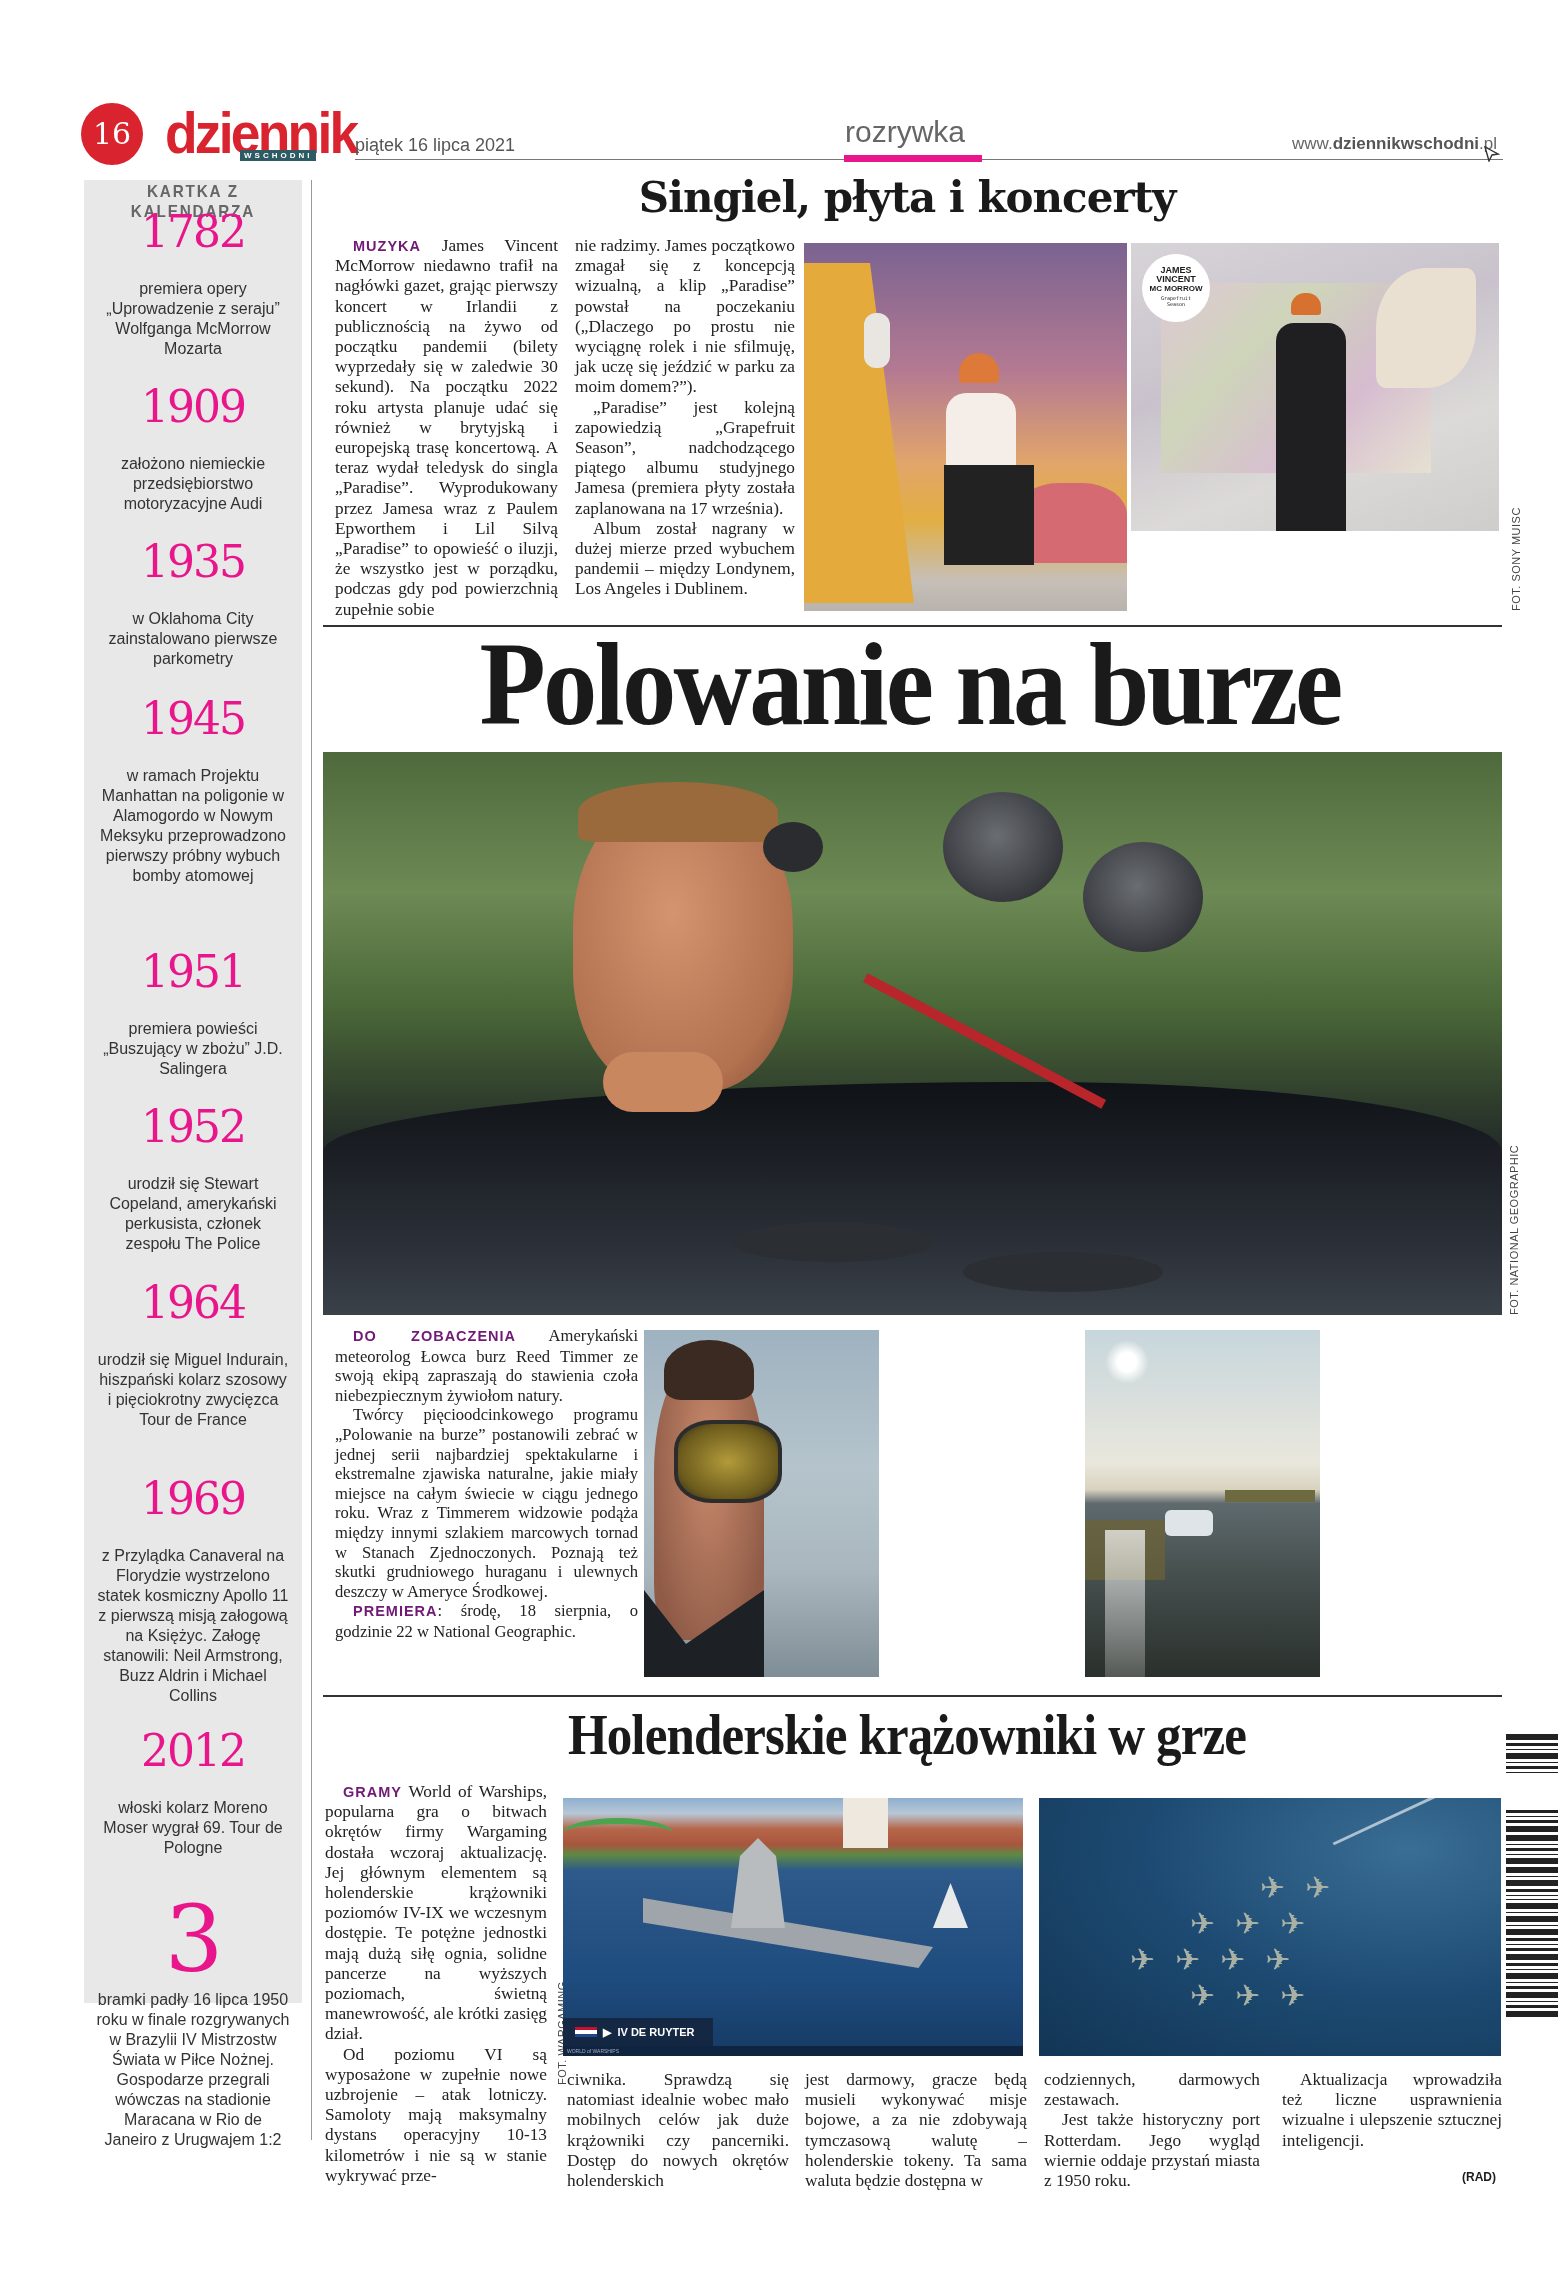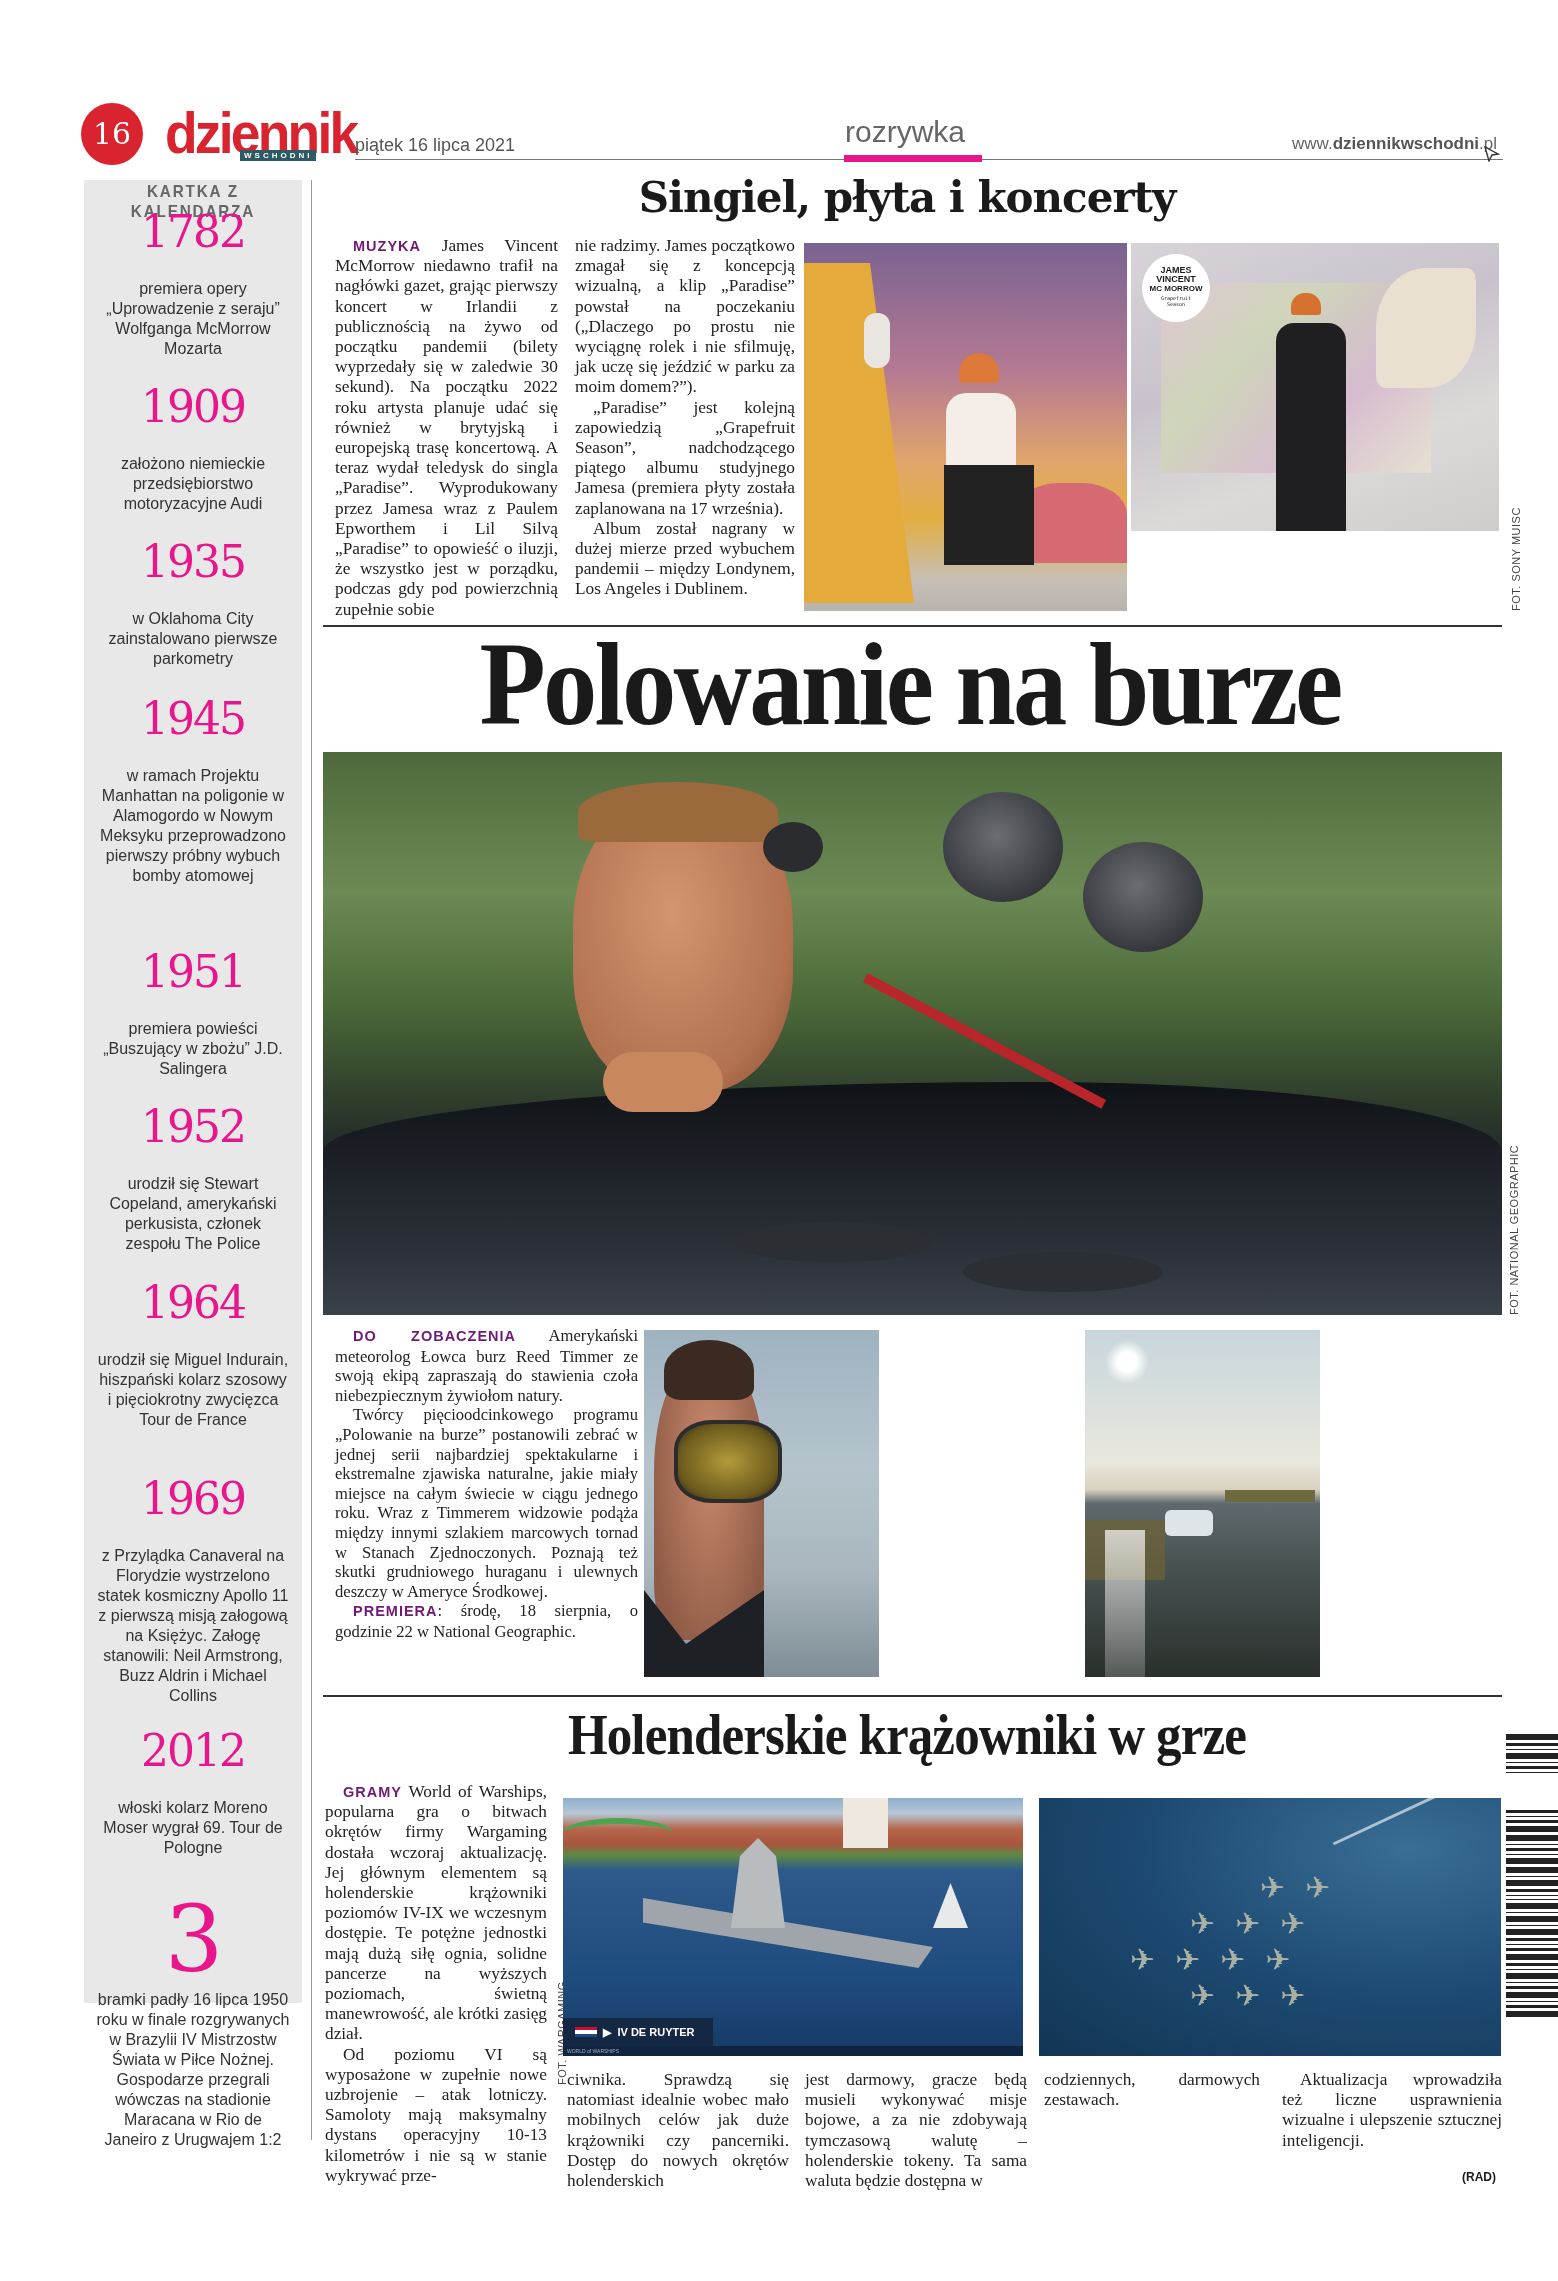--- a/index.html
+++ b/index.html
@@ -214,20 +214,21 @@
 </div>
 
 <div class="col" style="left:567px; top:2070px; width:222px;">
   <p class="noind">ciwnika. Sprawdzą się natomiast idealnie wobec mało mobilnych celów jak duże krążowniki czy pancerniki. Dostęp do nowych okrętów holenderskich</p>
 </div>
 <div class="col" style="left:805px; top:2070px; width:222px;">
   <p class="noind">jest darmowy, gracze będą musieli wykonywać misje bojowe, a za nie zdobywają tymczasową walutę – holenderskie tokeny. Ta sama waluta będzie dostępna w</p>
 </div>
 <div class="col" style="left:1044px; top:2070px; width:216px;">
   <p class="noind">codziennych, darmowych zestawach.</p>
+  <p>Jest także historyczny port Rotterdam. Jego wygląd wiernie oddaje przystań miasta z 1950 roku.</p>
 </div>
 <div class="col" style="left:1282px; top:2070px; width:220px;">
   <p>Aktualizacja wprowadziła też liczne usprawnienia wizualne i ulepszenie sztucznej inteligencji.</p>
 </div>
 <div class="abs" style="left:1462px; top:2170px; font-family:'Liberation Sans',sans-serif; font-weight:bold; font-size:12px;">(RAD)</div>
 
 <div class="abs barcode" style="top:1734px;">
   <div class="w"></div>
     <div></div>
     <div class="t"></div>

